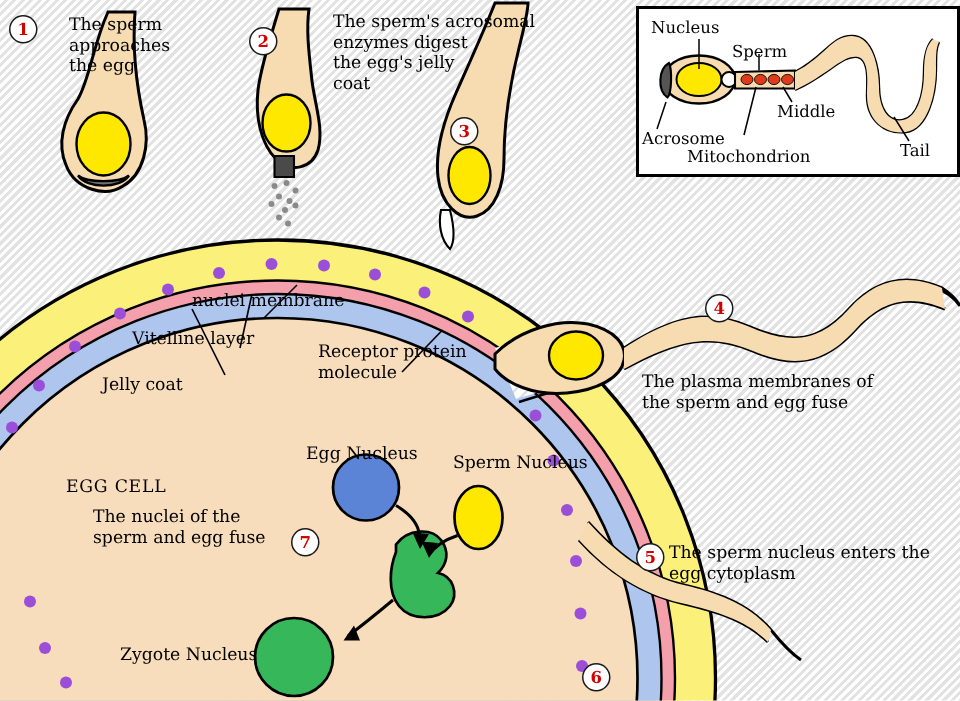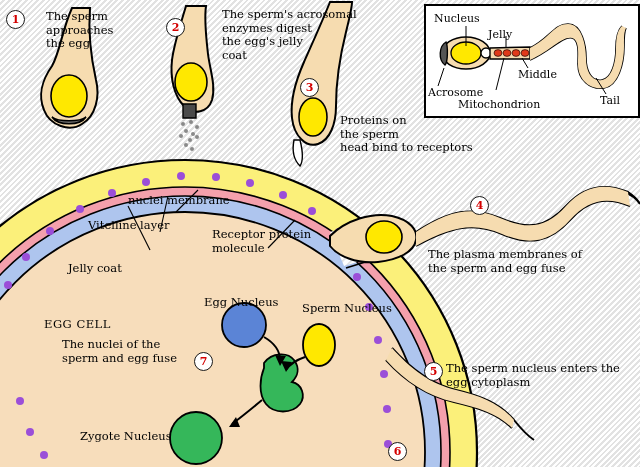--- a/index.html
+++ b/index.html
@@ -197,21 +197,21 @@
       <line x1="40" y1="20" x2="40" y2="40"></line>
       <line x1="18" y1="62" x2="12" y2="80"></line>
       <line x1="80" y1="30" x2="80" y2="41"></line>
       <line x1="78" y1="52" x2="70" y2="84"></line>
       <line x1="96" y1="52" x2="102" y2="62"></line>
       <line x1="170" y1="72" x2="180" y2="88"></line>
     </g>
   </svg>
 
   <div class="inset-lbl" style="left:8px;top:6px;">Nucleus</div>
-  <div class="inset-lbl" style="left:62px;top:22px;">Jelly</div>
+  <div class="inset-lbl" style="left:62px;top:22px;">Sperm</div>
   <div class="inset-lbl" style="left:92px;top:62px;">Middle</div>
   <div class="inset-lbl" style="left:2px;top:80px;">Acrosome</div>
   <div class="inset-lbl" style="left:32px;top:92px;">Mitochondrion</div>
   <div class="inset-lbl" style="left:174px;top:88px;">Tail</div>
 </div>
 
 <div class="marker" style="left:6px;top:10px;">1</div>
 <div class="marker" style="left:166px;top:18px;">2</div>
 <div class="marker" style="left:300px;top:78px;">3</div>
 <div class="marker" style="left:470px;top:196px;">4</div>
@@ -219,33 +219,30 @@
 <div class="marker" style="left:388px;top:442px;">6</div>
 <div class="marker" style="left:194px;top:352px;">7</div>
 
 <div class="lbl cap" style="left:46px;top:10px;">The sperm
 approaches
 the egg</div>
 <div class="lbl cap" style="left:222px;top:8px;">The sperm's acrosomal
 enzymes digest
 the egg's jelly
 coat</div>
-<div class="lbl cap" style="left:340px;top:114px;">Proteins on
-the sperm
-head bind to receptors</div>
 <div class="lbl cap" style="left:428px;top:248px;">The plasma membranes of
 the sperm and egg fuse</div>
 <div class="lbl cap" style="left:446px;top:362px;">The sperm nucleus enters the
 egg cytoplasm</div>
 <div class="lbl cap" style="left:62px;top:338px;">The nuclei of the
 sperm and egg fuse</div>
 
 <div class="lbl cap" style="left:128px;top:194px;">nuclei membrane</div>
 <div class="lbl cap" style="left:88px;top:219px;">Vitelline layer</div>
-<div class="lbl cap" style="left:68px;top:250px;margin-top:12px;">Jelly coat</div>
+<div class="lbl cap" style="left:68px;top:250px;">Jelly coat</div>
 <div class="lbl cap" style="left:212px;top:228px;">Receptor protein
 molecule</div>
 
 <div class="lbl cap" style="left:44px;top:318px;letter-spacing:0.5px;">EGG CELL</div>
 <div class="lbl cap" style="left:204px;top:296px;">Egg Nucleus</div>
 <div class="lbl cap" style="left:302px;top:302px;">Sperm Nucleus</div>
 <div class="lbl cap" style="left:80px;top:430px;">Zygote Nucleus</div>
 
 </div>
 

